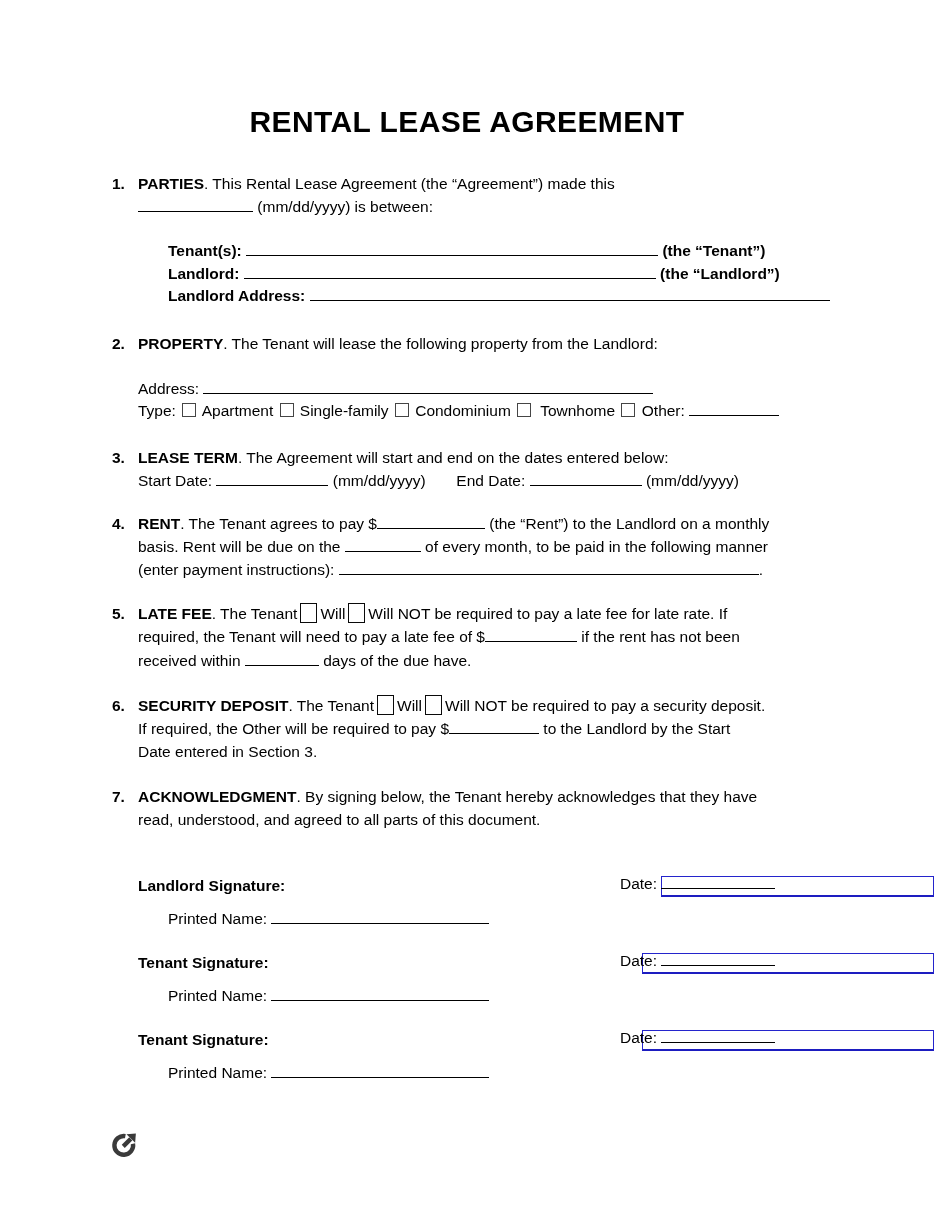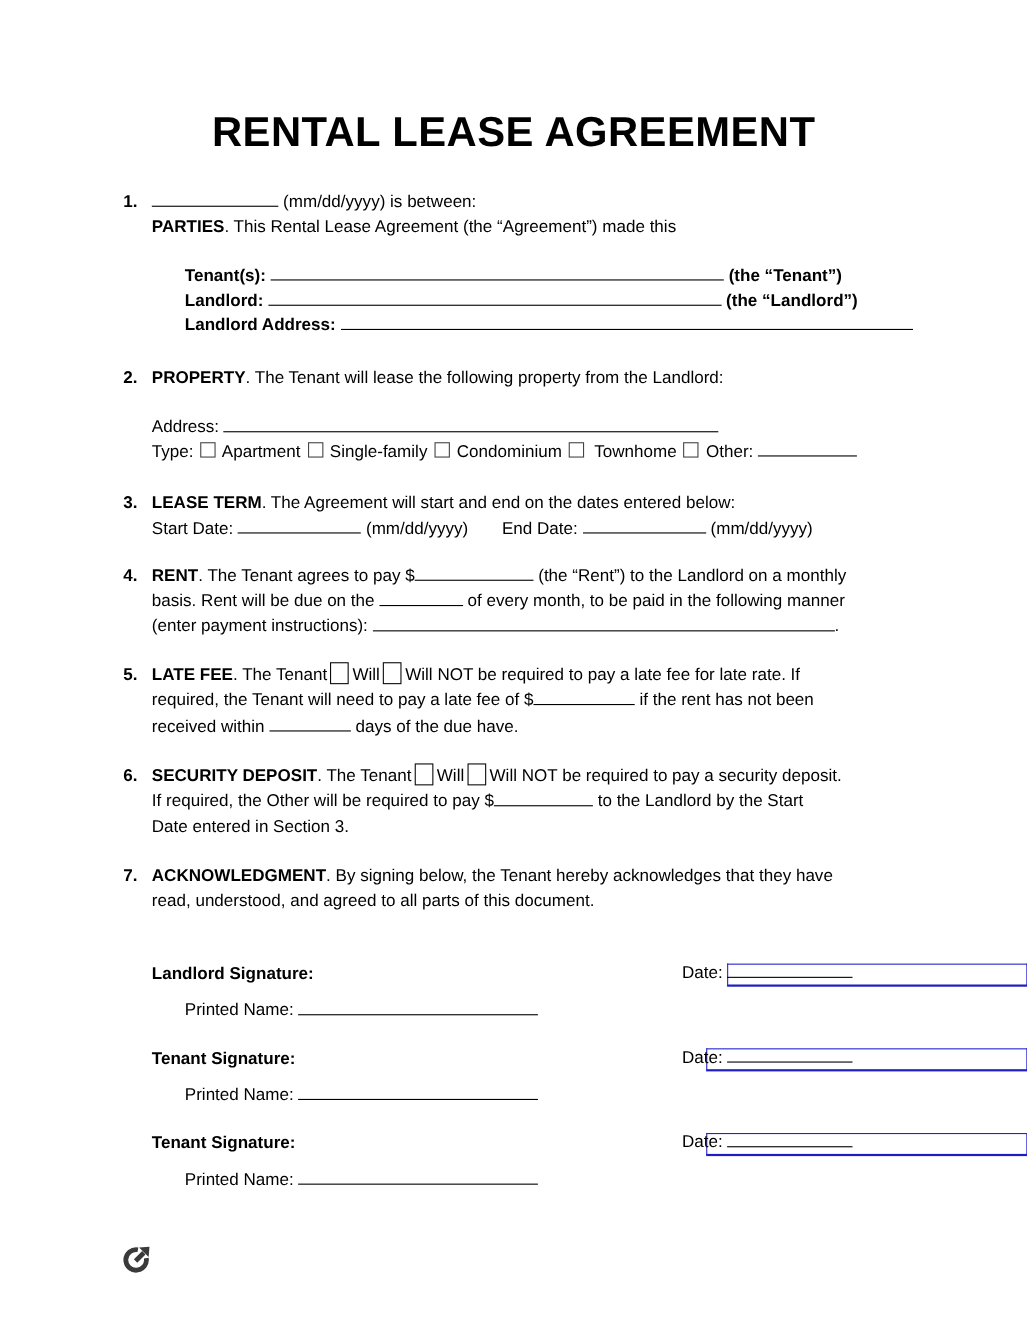--- a/index.html
+++ b/index.html
@@ -2,21 +2,21 @@
 <html><head>
 <meta charset="utf-8">
 <style>
   html,body { margin:0; padding:0; background:#ffffff; }
   .page {
     position:relative; width:934px; height:1209px; background:#ffffff;
     font-family:"Liberation Sans", sans-serif; font-size:15.5px; color:#000;
     overflow:hidden;
   }
   .title {
-    text-align:center; padding-top:104px; font-size:38px; font-weight:bold;
+    text-align:center; padding-top:104px; font-size:30px; font-weight:bold;
     letter-spacing:0.4px; line-height:35px;
   }
   .sec { position:relative; margin-left:112px; margin-right:90px; line-height:23px; }
   .sec .num { position:absolute; left:0; top:0; font-weight:bold; }
   .sec .content { margin-left:26px; max-width:692px; }
   .hd { font-weight:bold; }
   .fields { margin-left:138px; margin-right:90px; line-height:22.5px; }
   .fields.deep { margin-left:168px;font-weight:bold; }
   .ul { display:inline-block; border-bottom:1.4px solid #000; height:13px; vertical-align:baseline; }
   .cbs { display:inline-block; width:12px; height:12px; border:1.5px solid #454545; vertical-align:-1px; margin:0 2px; background:#fff; }
@@ -46,22 +46,22 @@
 </head>
 <body>
 
 <div class="page">
 
   <div class="title">RENTAL LEASE AGREEMENT</div>
 
   <div class="sec mt-parties">
     <span class="num">1.</span>
     <div class="content">
+      <div><span class="hd">PARTIES</span><span>. This Rental Lease Agreement (the “Agreement”) made this</span></div>
       <div><span class="ul" style="width:115px"></span> <span>(mm/dd/yyyy) is between:</span></div>
-      <div><span class="hd">PARTIES</span><span>. This Rental Lease Agreement (the “Agreement”) made this</span></div>
     </div>
   </div>
 
   <div class="fields deep mt-fields1">
     <div>
       <span>Tenant(s):</span>
       <span class="ul" style="width:412px"></span>
       <span>(the “Tenant”)</span>
     </div>
     <div>

